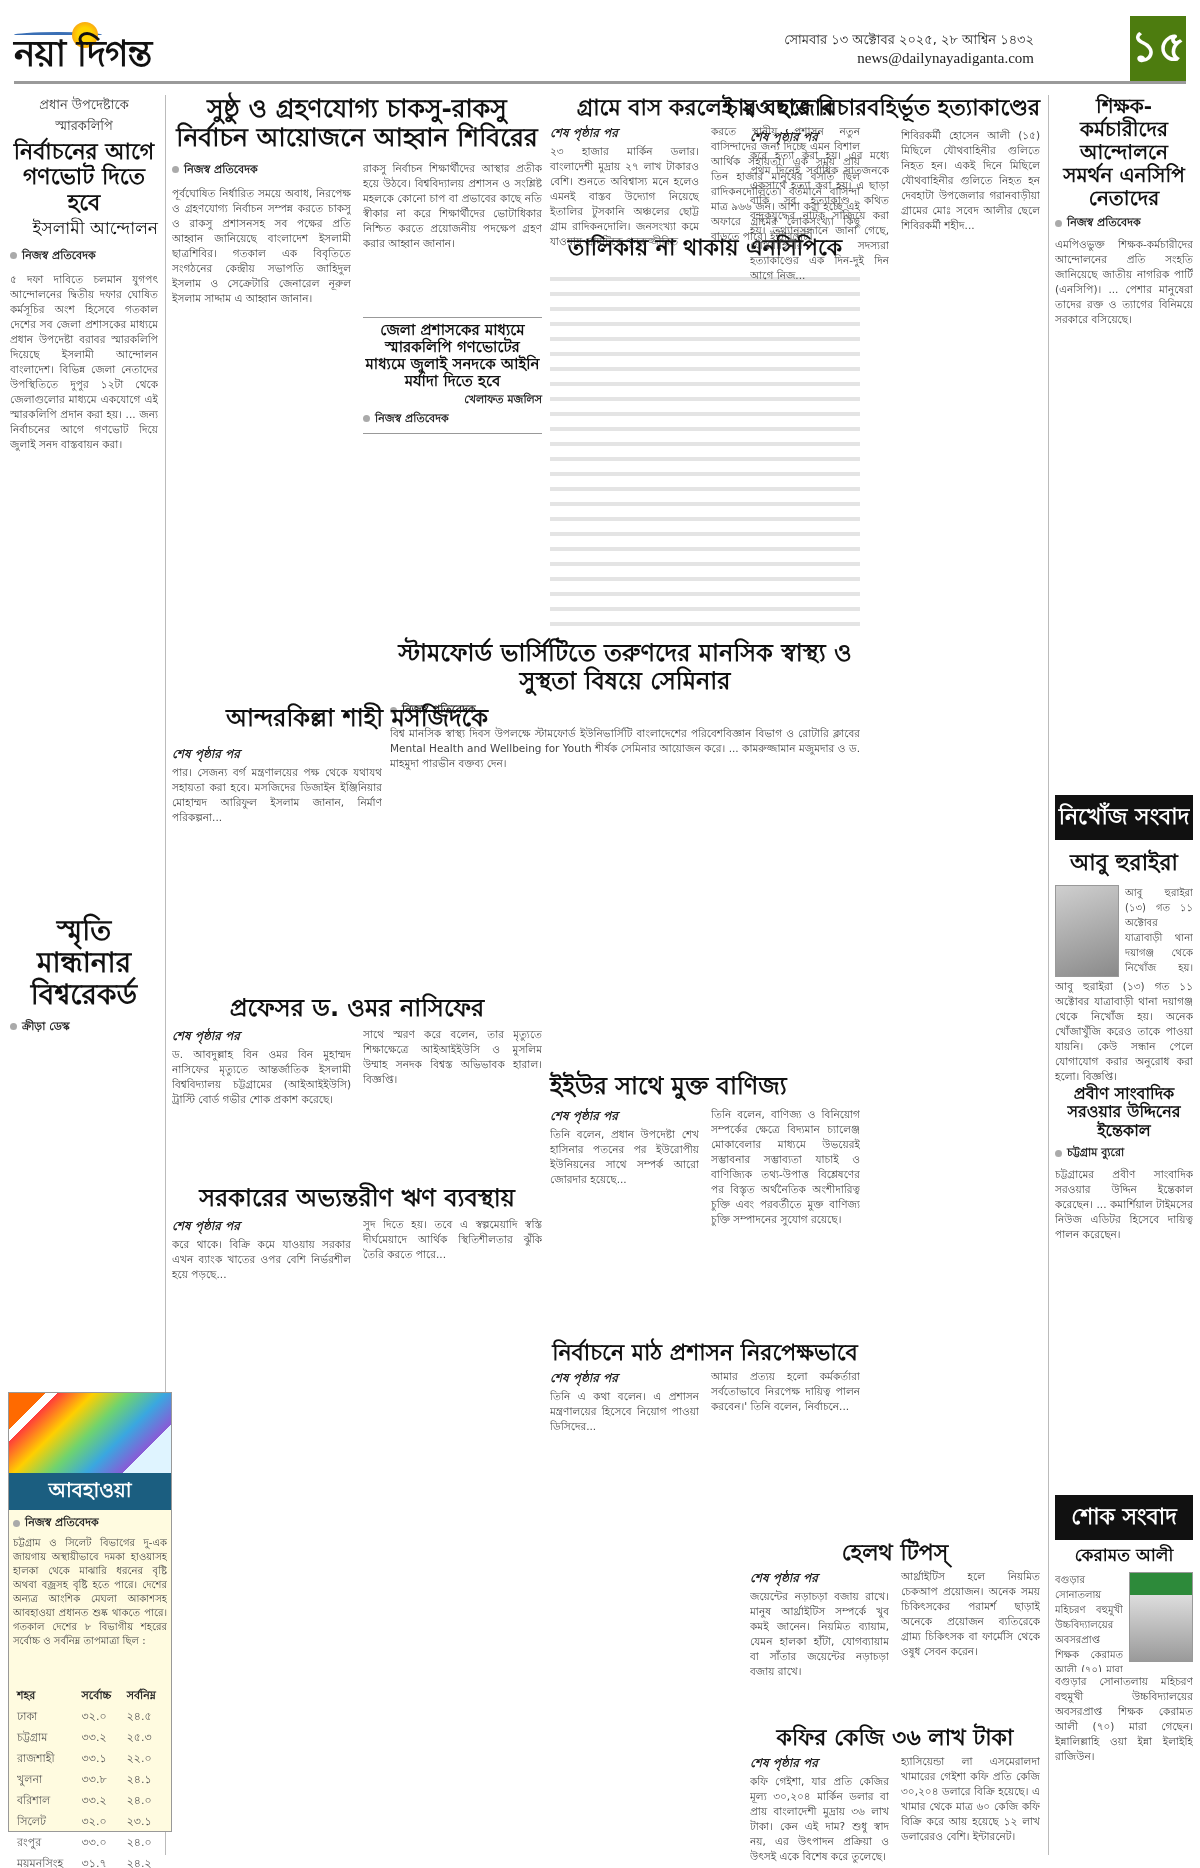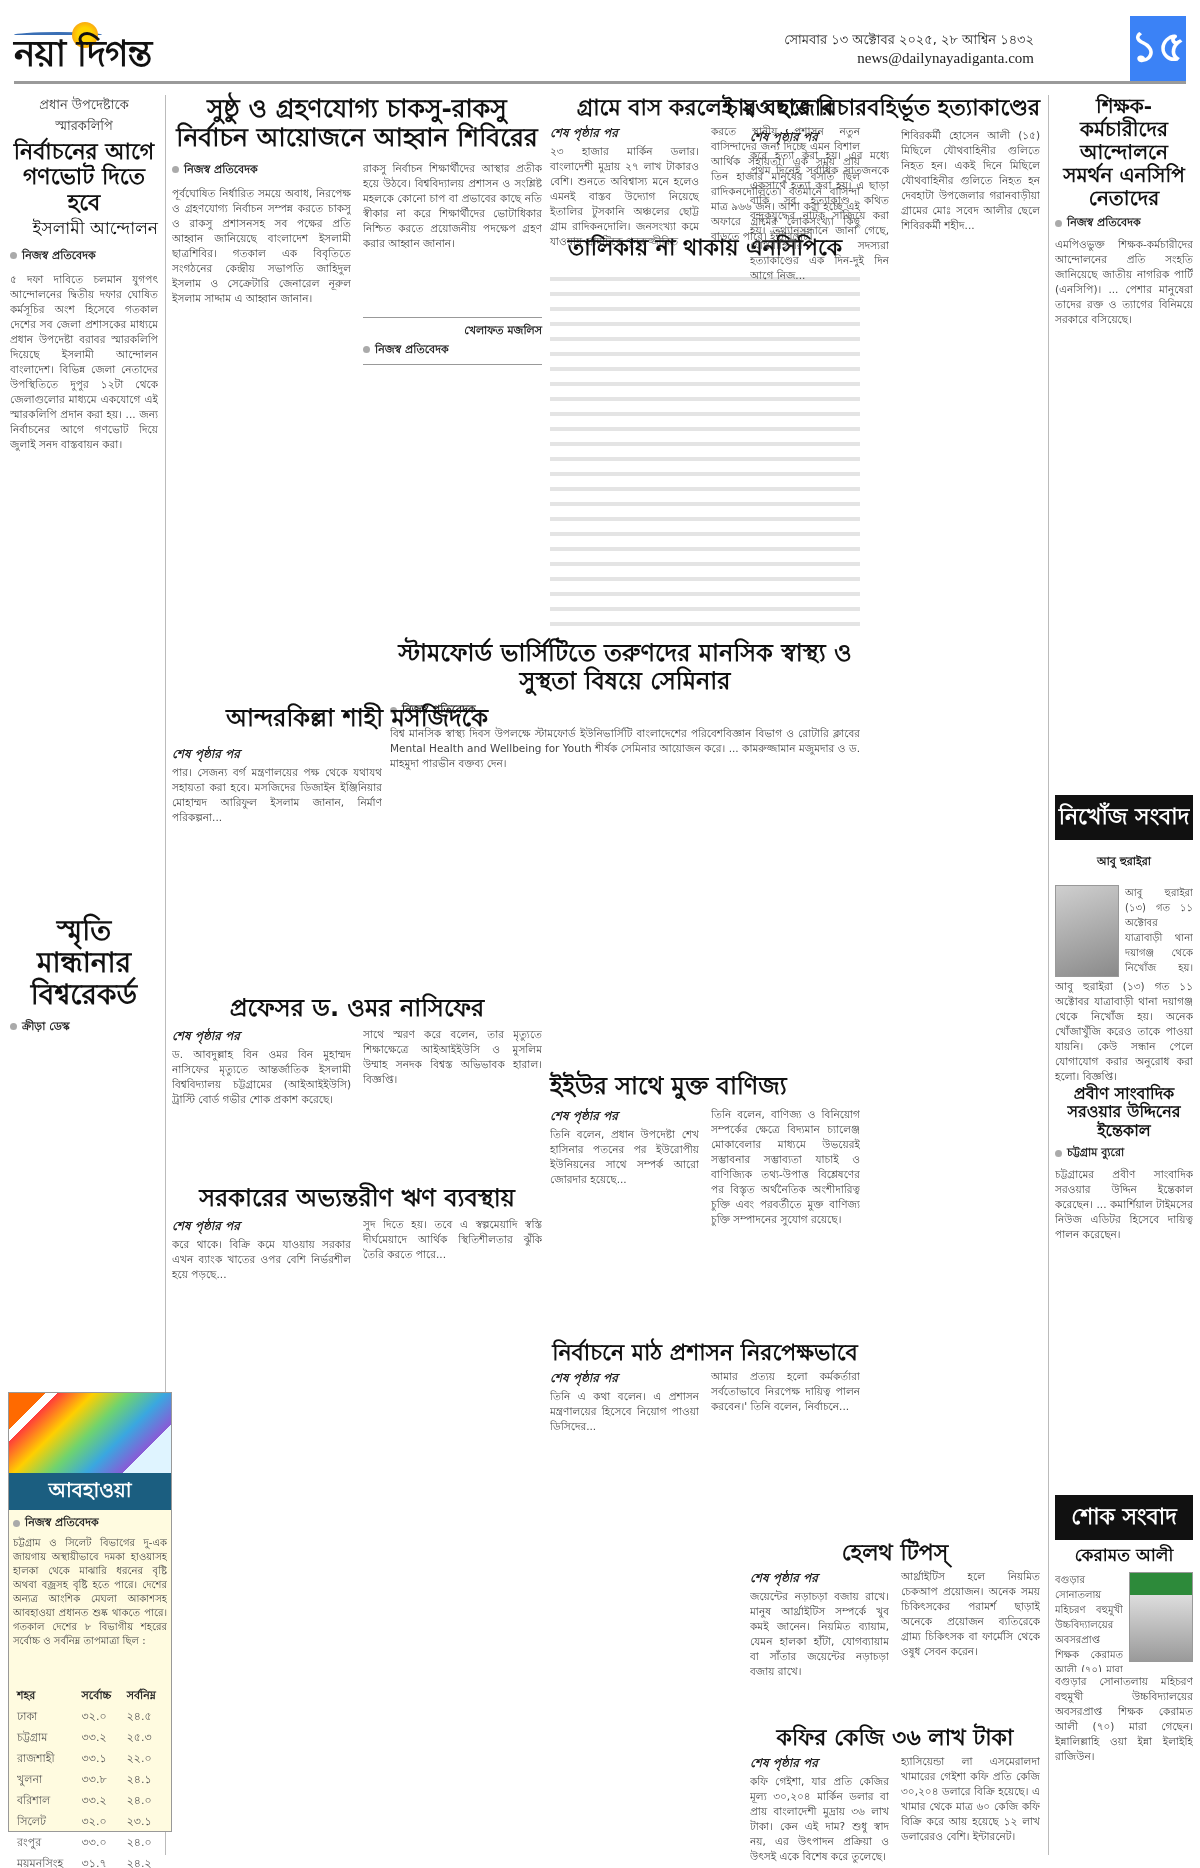--- a/index.html
+++ b/index.html
@@ -4,21 +4,21 @@
 <style>
 *{box-sizing:border-box;margin:0;padding:0}
 body{width:1200px;height:1868px;background:#fff;font-family:"DejaVu Sans",sans-serif;color:#222;overflow:hidden;position:relative}
 .abs{position:absolute}
 .masthead{left:0;top:0;width:1144px;height:90px}
 .logo{left:14px;top:26px;font-family:"DejaVu Serif",serif;font-size:36px;font-weight:bold;color:#111;letter-spacing:-1px}
 .logo-sun{left:72px;top:22px;width:26px;height:26px;border-radius:50%;background:radial-gradient(circle,#ffd400 40%,#f58220 100%)}
 .logo-wave{left:14px;top:32px;width:88px;height:6px;border-top:3px solid #3a6fb5;border-radius:50% 50% 0 0}
 .dateline{right:110px;top:30px;text-align:right;font-size:13px;line-height:19px;color:#222}
 .dateline .email{font-family:"Liberation Serif",serif;font-size:15px}
-.pagenum{left:1130px;top:16px;width:56px;height:66px;background:#3b82f6;color:#fff;font-size:42px;font-weight:bold;display:flex;align-items:center;justify-content:center}
+.pagenum{left:1130px;top:16px;width:56px;height:66px;background:#4d7c0f;color:#fff;font-size:42px;font-weight:bold;display:flex;align-items:center;justify-content:center}
 .rule{left:14px;top:81px;width:1172px;height:3px;background:#9a9a9a}
 .colrule{width:1px;background:#bbb}
 .kicker{font-size:13px;text-align:center;color:#333}
 .hl{font-weight:bold;text-align:center;color:#111;line-height:1.15}
 .byline{font-size:11px;font-weight:bold;color:#222}
 .byline:before{content:"";display:inline-block;width:7px;height:7px;border-radius:50%;background:#aaa;margin-right:5px;vertical-align:middle}
 .cont{font-size:12px;font-style:italic;font-weight:bold}
 .body{font-size:10.5px;line-height:15px;color:#444;text-align:justify}
 .cols2{display:flex;gap:12px}
 .cols2>div{flex:1}
@@ -125,20 +125,21 @@
 <div class="abs" style="left:172px;top:95px;width:370px">
   <div class="hl" style="font-size:25px">সুষ্ঠু ও গ্রহণযোগ্য চাকসু-রাকসু নির্বাচন আয়োজনে আহ্বান শিবিরের</div>
   <div class="cols2" style="margin-top:8px">
     <div>
       <div class="byline" style="margin-bottom:6px">নিজস্ব প্রতিবেদক</div>
       <div class="body" style="height:480px;overflow:hidden">পূর্বঘোষিত নির্ধারিত সময়ে অবাধ, নিরপেক্ষ ও গ্রহণযোগ্য নির্বাচন সম্পন্ন করতে চাকসু ও রাকসু প্রশাসনসহ সব পক্ষের প্রতি আহ্বান জানিয়েছে বাংলাদেশ ইসলামী ছাত্রশিবির। গতকাল এক বিবৃতিতে সংগঠনের কেন্দ্রীয় সভাপতি জাহিদুল ইসলাম ও সেক্রেটারি জেনারেল নূরুল ইসলাম সাদ্দাম এ আহ্বান জানান।</div>
     </div>
     <div>
       <div class="body" style="height:150px;overflow:hidden">রাকসু নির্বাচন শিক্ষার্থীদের আস্থার প্রতীক হয়ে উঠবে। বিশ্ববিদ্যালয় প্রশাসন ও সংশ্লিষ্ট মহলকে কোনো চাপ বা প্রভাবের কাছে নতি স্বীকার না করে শিক্ষার্থীদের ভোটাধিকার নিশ্চিত করতে প্রয়োজনীয় পদক্ষেপ গ্রহণ করার আহ্বান জানান।</div>
       <div style="border-top:1px solid #999;border-bottom:1px solid #999;margin:6px 0;padding:4px 0">
+        <div class="hl" style="font-size:15px">জেলা প্রশাসকের মাধ্যমে স্মারকলিপি গণভোটের মাধ্যমে জুলাই সনদকে আইনি মর্যাদা দিতে হবে</div>
         <div style="text-align:right;font-size:11px;font-weight:bold">খেলাফত মজলিস</div>
         <div class="byline">নিজস্ব প্রতিবেদক</div>
       </div>
     </div>
   </div>
 </div>
 
 <div class="abs" style="left:550px;top:95px;width:310px">
   <div class="hl" style="font-size:22px">গ্রামে বাস করলেই ২৩ হাজার</div>
   <div class="cols2" style="margin-top:4px">
@@ -251,21 +252,21 @@
 </div>
 
 <div class="abs" style="left:1055px;top:95px;width:138px">
   <div class="hl" style="font-size:20px">শিক্ষক-কর্মচারীদের আন্দোলনে সমর্থন এনসিপি নেতাদের</div>
   <div class="byline" style="margin:4px 0">নিজস্ব প্রতিবেদক</div>
   <div class="body" style="height:600px;overflow:hidden">এমপিওভুক্ত শিক্ষক-কর্মচারীদের আন্দোলনের প্রতি সংহতি জানিয়েছে জাতীয় নাগরিক পার্টি (এনসিপি)। ... পেশার মানুষেরা তাদের রক্ত ও ত্যাগের বিনিময়ে সরকারে বসিয়েছে।</div>
 </div>
 
 <div class="abs" style="left:1055px;top:795px;width:138px">
   <div class="blackbar">নিখোঁজ সংবাদ</div>
-  <div class="hl" style="font-size:11px;margin:16px 0">আবু হুরাইরা</div>
+  <div class="hl" style="font-size:22px;margin:10px 0">আবু হুরাইরা</div>
   <div style="display:flex;gap:6px">
     <div class="photo" style="width:64px;height:92px;flex:none"></div>
     <div class="body" style="font-size:10px;height:92px;overflow:hidden">আবু হুরাইরা (১৩) গত ১১ অক্টোবর যাত্রাবাড়ী থানা দয়াগঞ্জ থেকে নিখোঁজ হয়। অনেক খোঁজাখুঁজি করেও তাকে পাওয়া যায়নি। কেউ সন্ধান পেলে যোগাযোগ করার অনুরোধ করা হলো। বিজ্ঞপ্তি।</div>
   </div>
   <div class="body" style="height:140px;overflow:hidden;margin-top:2px">আবু হুরাইরা (১৩) গত ১১ অক্টোবর যাত্রাবাড়ী থানা দয়াগঞ্জ থেকে নিখোঁজ হয়। অনেক খোঁজাখুঁজি করেও তাকে পাওয়া যায়নি। কেউ সন্ধান পেলে যোগাযোগ করার অনুরোধ করা হলো। বিজ্ঞপ্তি।</div>
 </div>
 
 <div class="abs" style="left:1055px;top:1085px;width:138px">
   <div class="hl" style="font-size:16px">প্রবীণ সাংবাদিক সরওয়ার উদ্দিনের ইন্তেকাল</div>
   <div class="byline" style="margin:4px 0">চট্টগ্রাম ব্যুরো</div>

